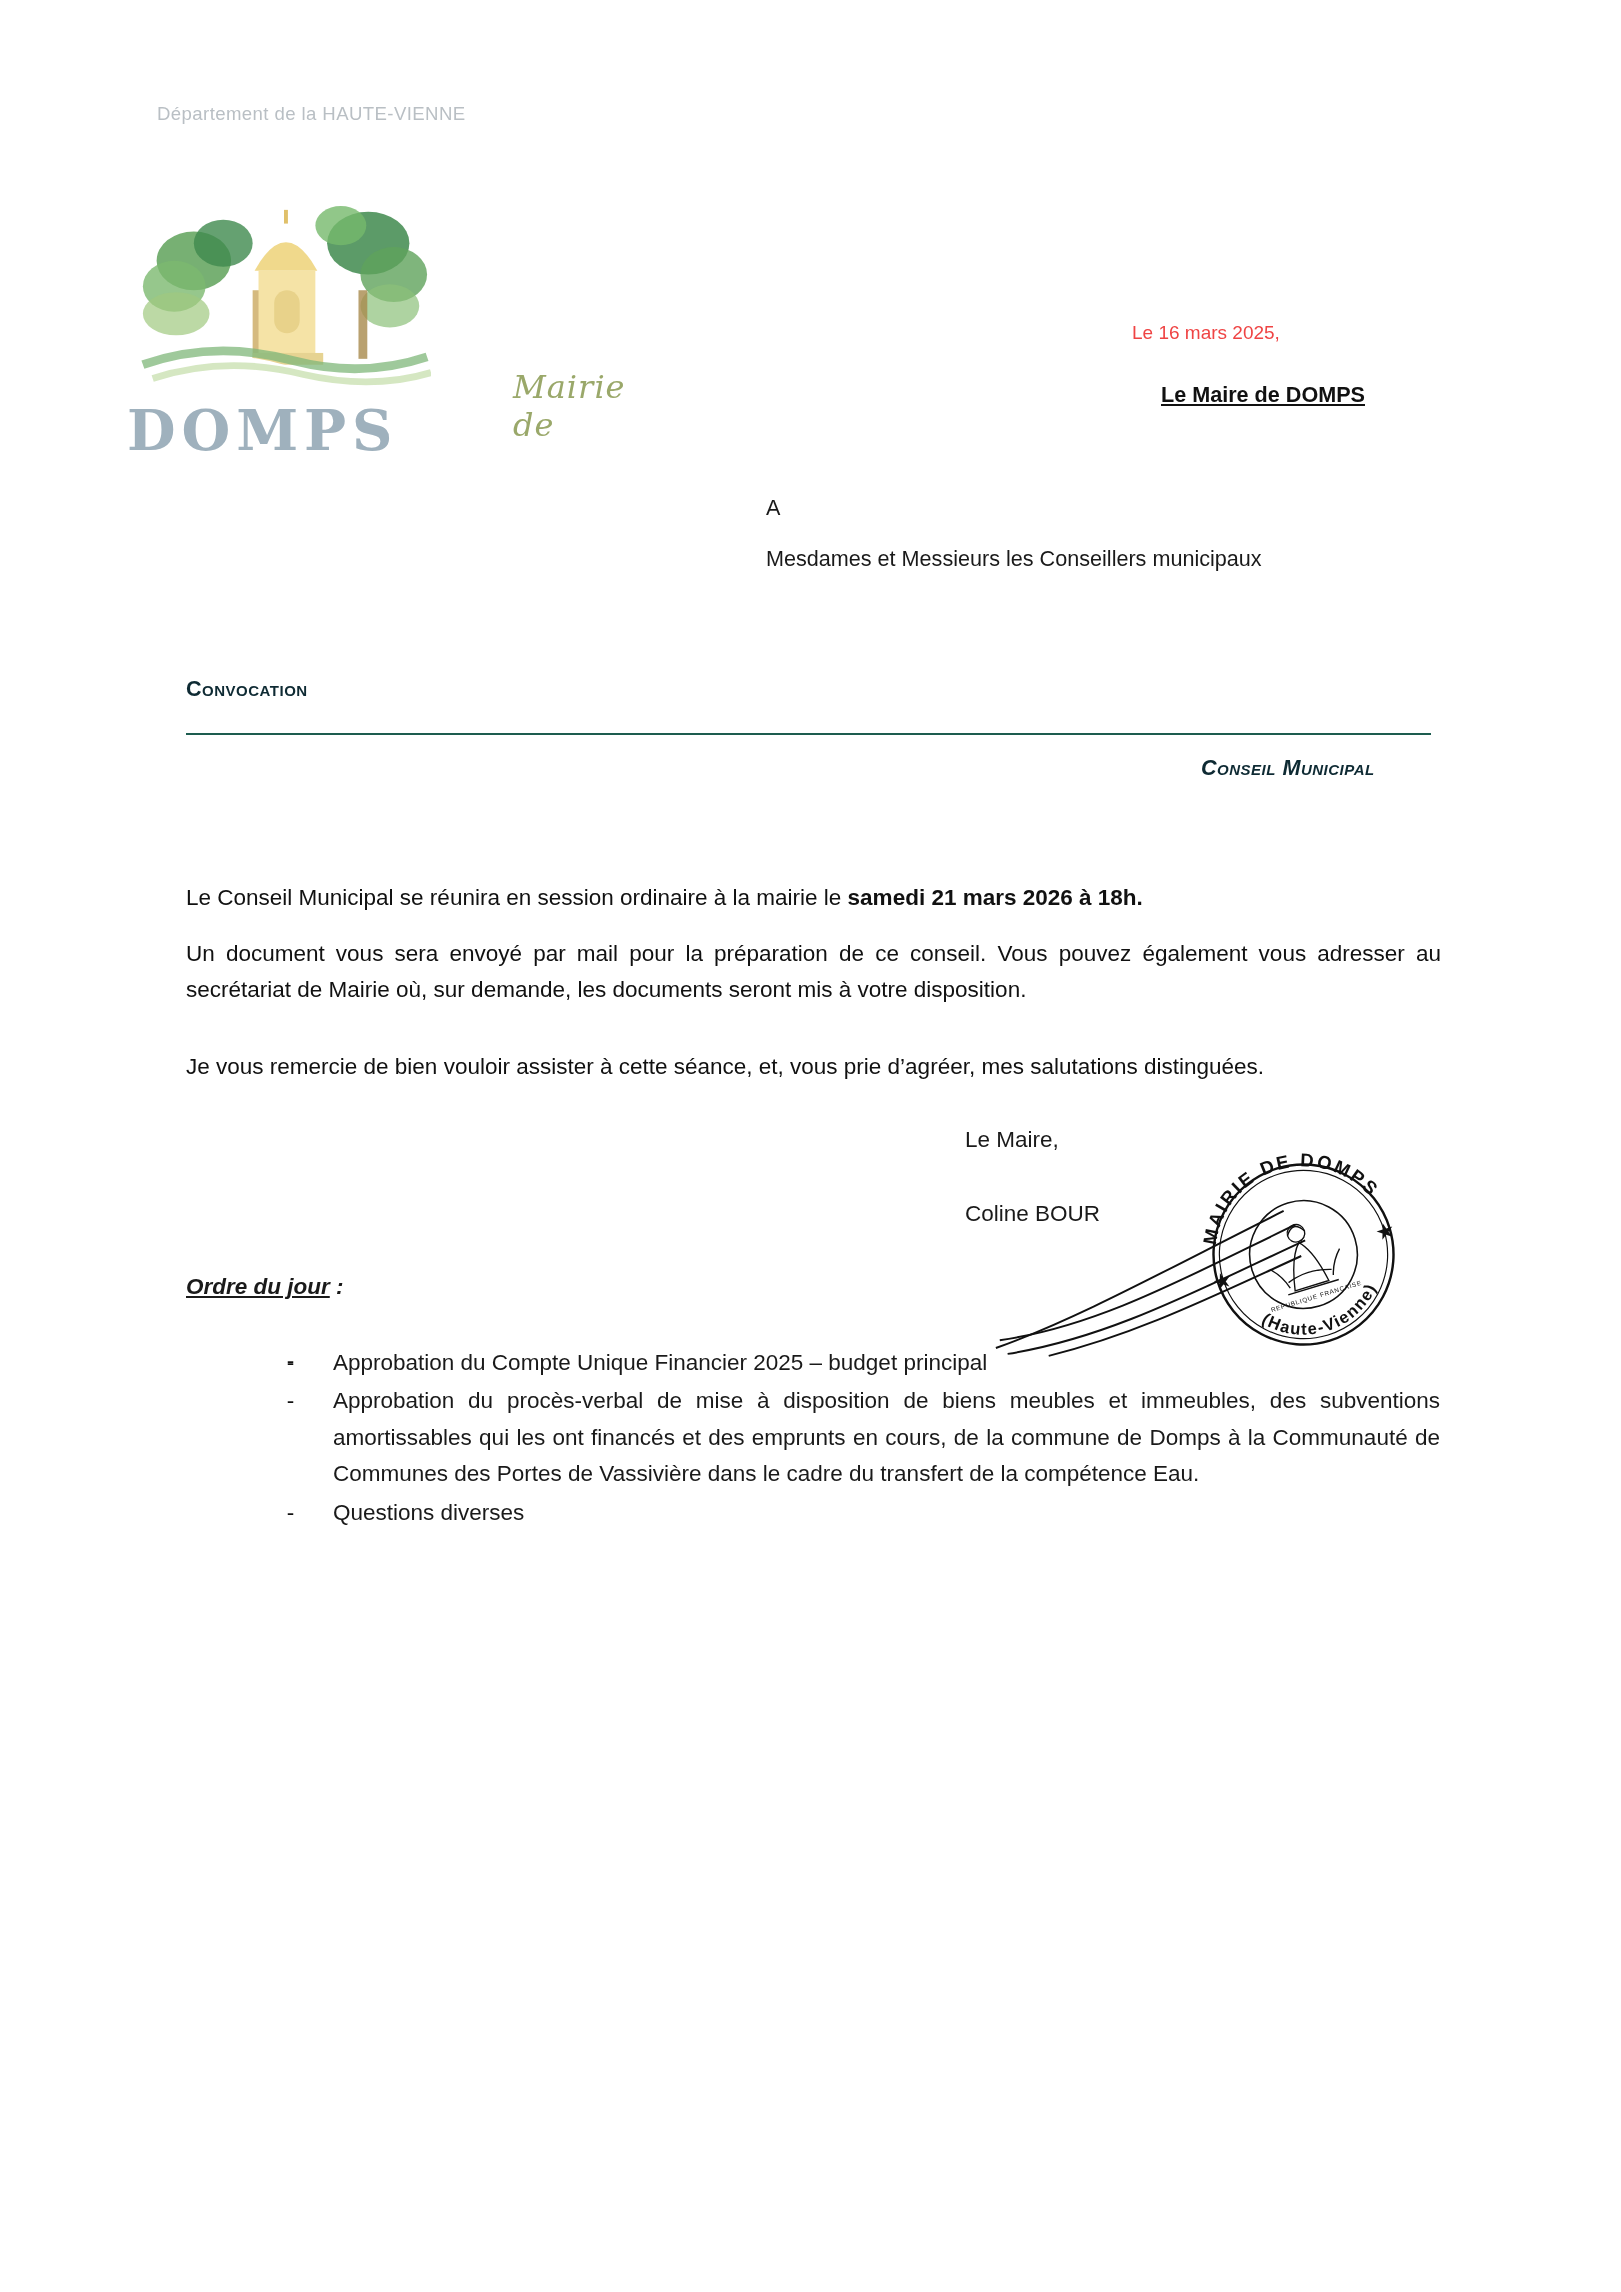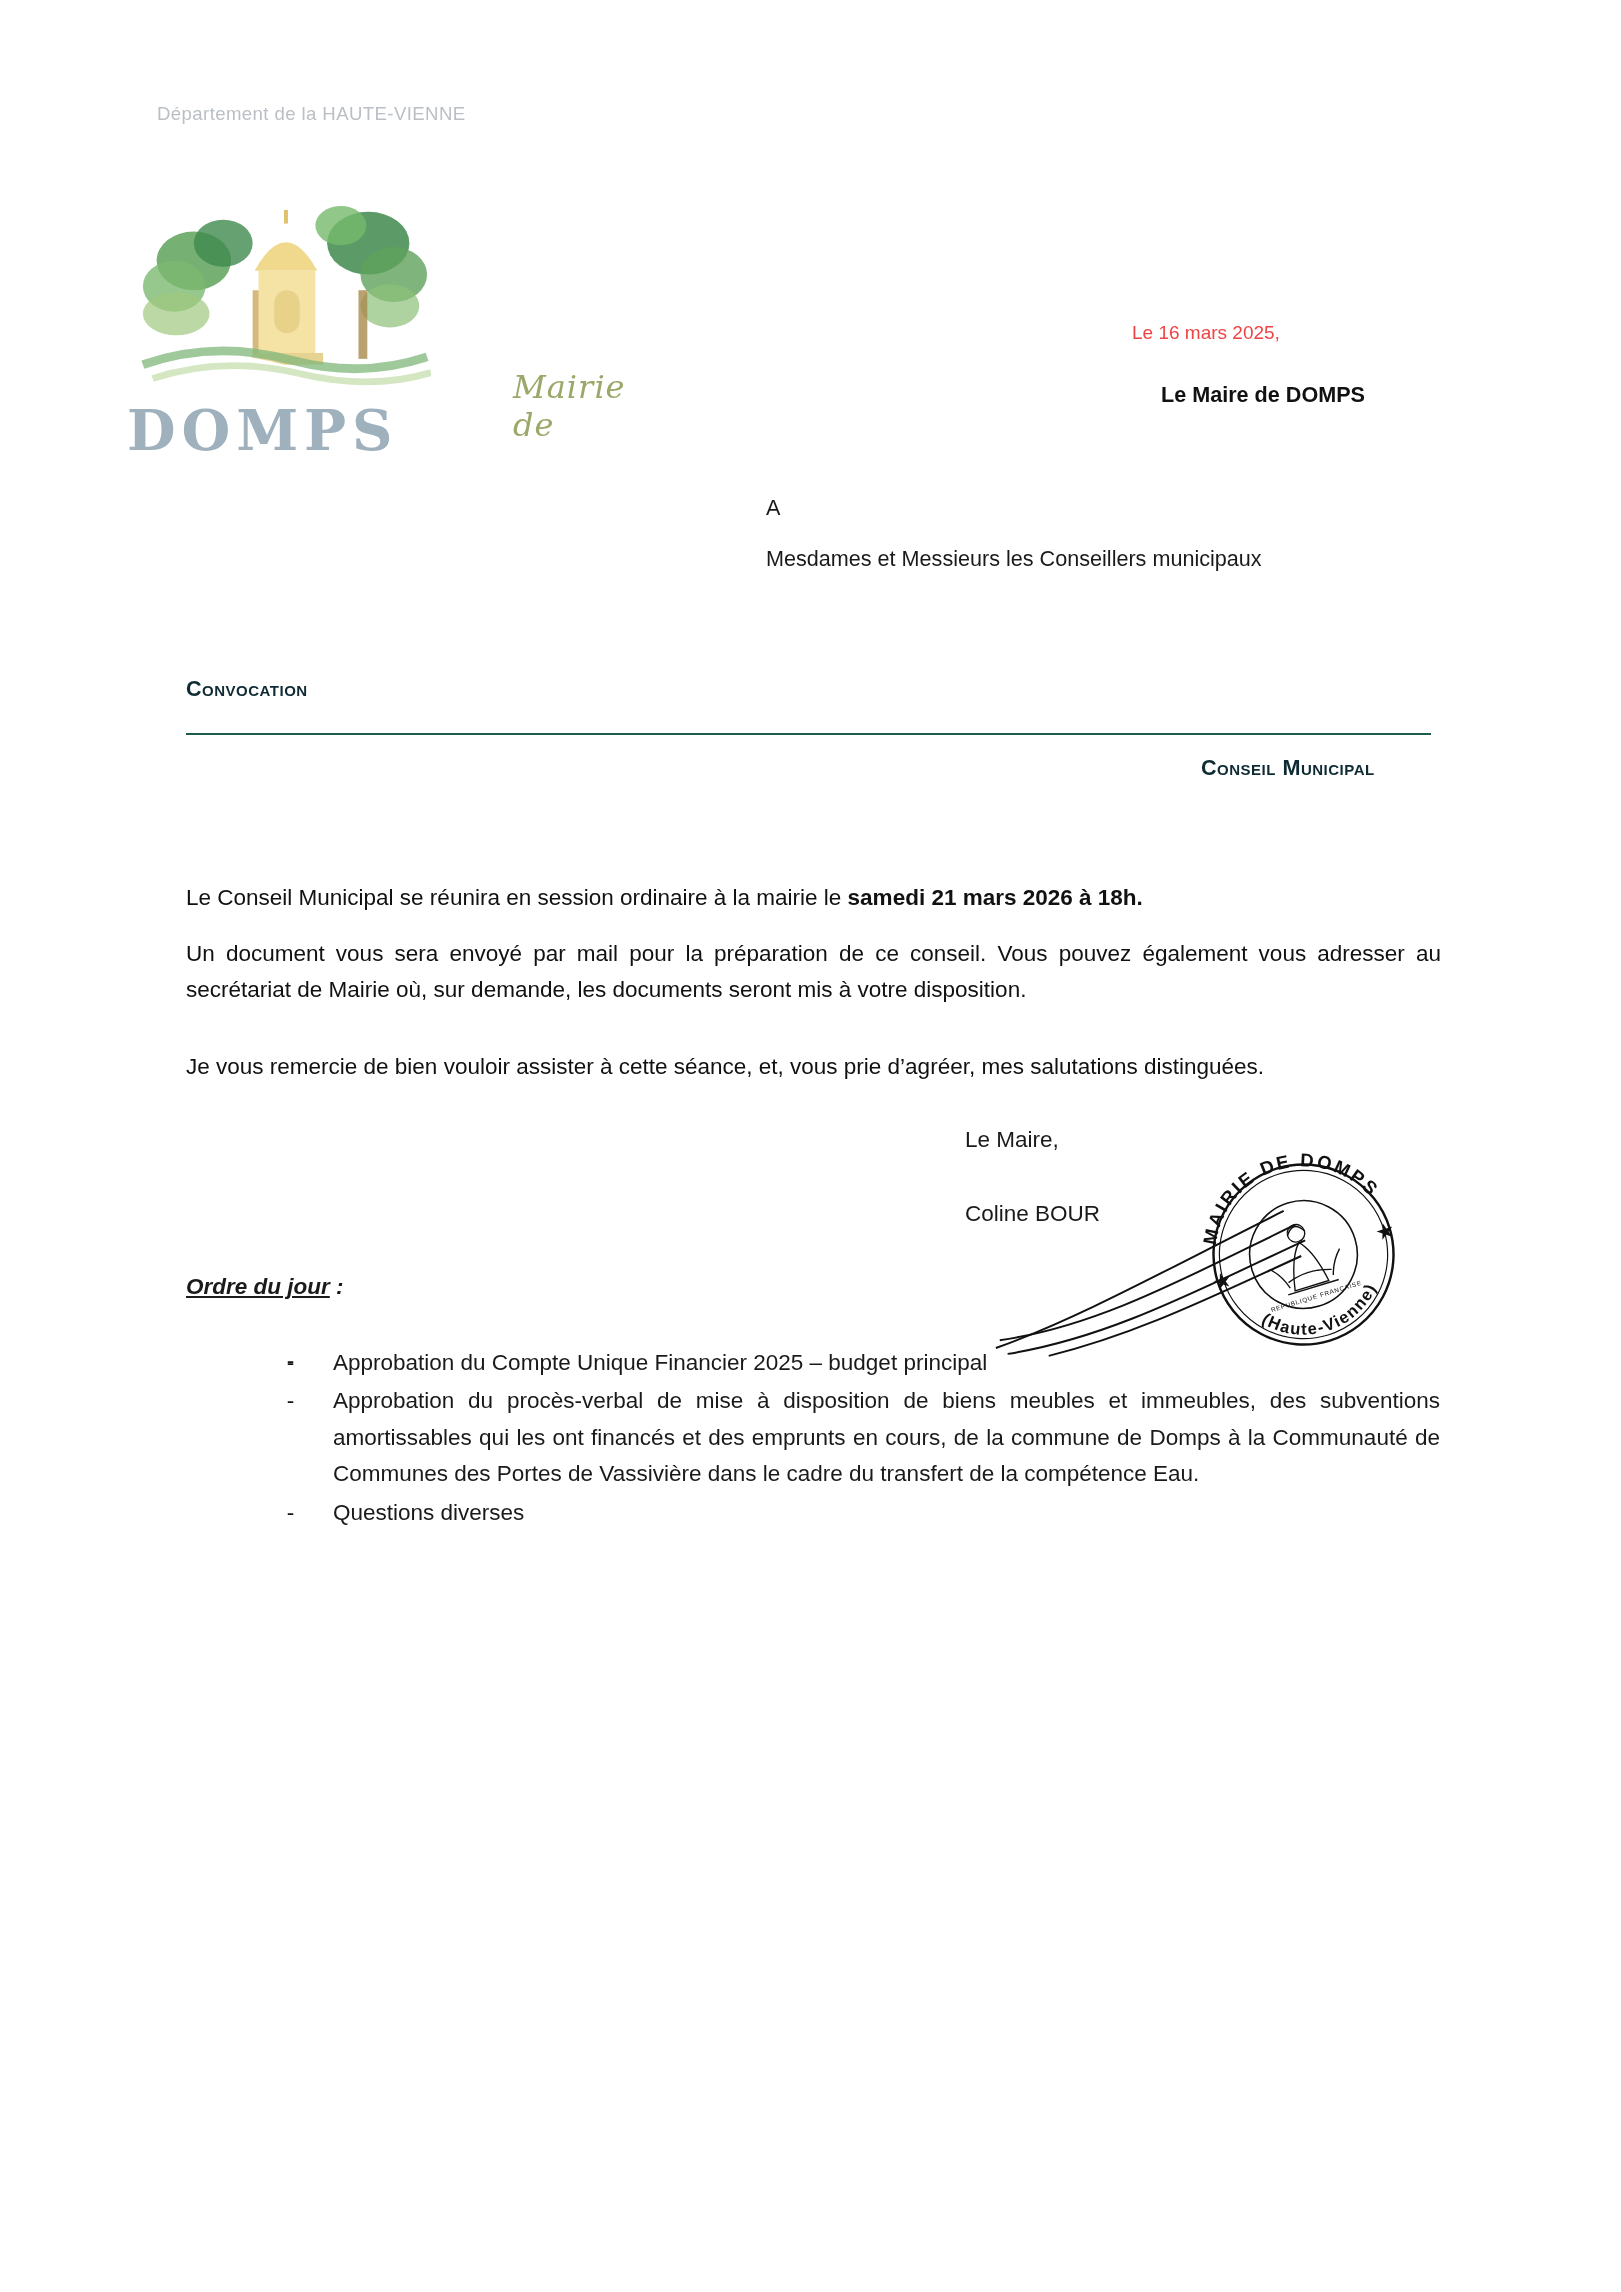--- a/index.html
+++ b/index.html
@@ -78,20 +78,21 @@
     font-size: 19px;
     color: #ef4444;
   }
   .sender-line {
     position: absolute;
     left: 1161px;
     top: 382px;
     font-size: 21.6px;
     font-weight: bold;
     color: #111;
+    text-decoration: underline;
   }
   .to-a {
     position: absolute;
     left: 766px;
     top: 495px;
     font-size: 21.6px;
   }
   .to-line {
     position: absolute;
     left: 766px;
@@ -117,20 +118,21 @@
     top: 733px;
     width: 1245px;
     height: 2px;
     background: #1d5c4f;
   }
   .conseil-municipal {
     position: absolute;
     left: 1201px;
     top: 755px;
     font-size: 21.6px;
+    font-style: italic;
     font-weight: bold;
     font-variant: small-caps;
     letter-spacing: 0.5px;
     color: #0e2a33;
   }
 
   
   .para {
     position: absolute;
     left: 186px;

